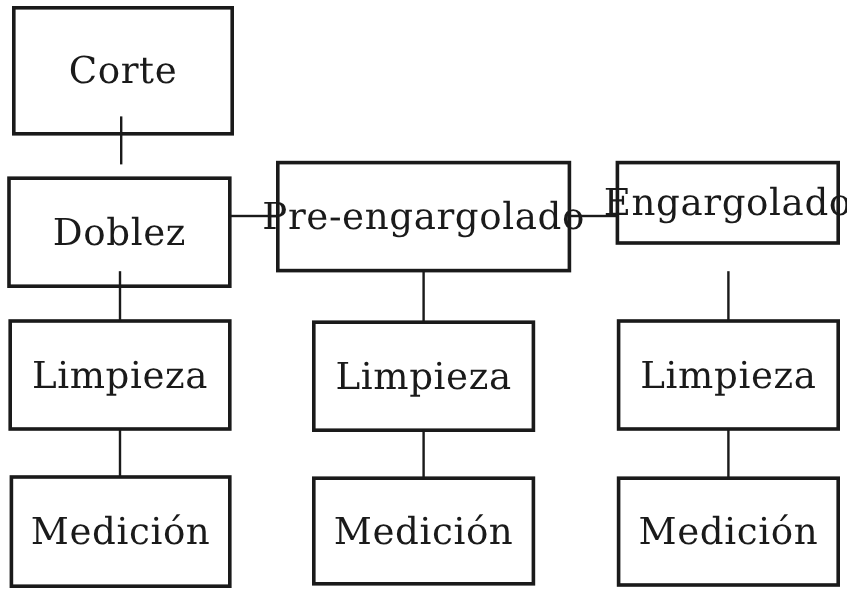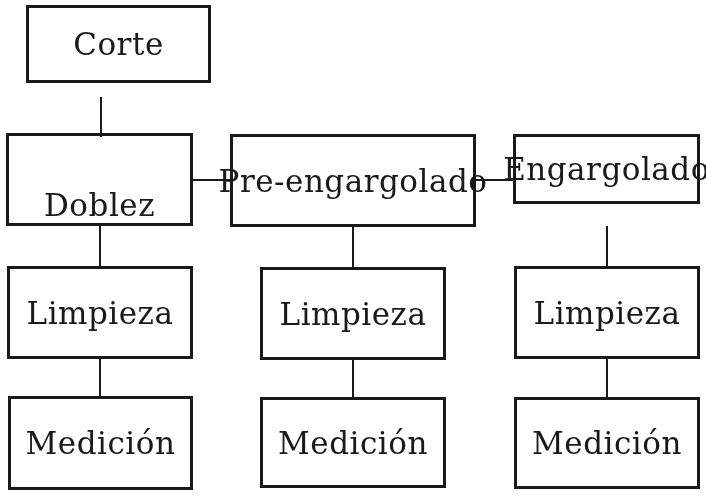--- a/index.html
+++ b/index.html
@@ -26,22 +26,22 @@
     color: #1a1a1a;
     font-size: 31px;
     white-space: nowrap;
     letter-spacing: 0.5px;
   }
   .connector {
     position: absolute;
     background: #1a1a1a;
   }
   
-  #box-corte      { left: 26px;  top: 5px;   width: 185px; height: 78px; }
-  #box-doblez     { left: 6px;   top: 133px; width: 187px; height: 93px; align-items: flex-end; }
+  #box-corte      { left: 10px;  top: 5px;   width: 185px; height: 108px; }
+  #box-doblez     { left: 6px;   top: 147px; width: 187px; height: 93px; }
   #box-limpieza-1 { left: 7px;   top: 266px; width: 186px; height: 93px; }
   #box-medicion-1 { left: 8px;   top: 396px; width: 185px; height: 94px; }
   
   #box-preengargolado { left: 230px; top: 134px; width: 246px; height: 93px; }
   #box-limpieza-2     { left: 260px; top: 267px; width: 186px; height: 93px; }
   #box-medicion-2     { left: 260px; top: 397px; width: 186px; height: 91px; }
   
   #box-engargolado { left: 513px; top: 134px; width: 187px; height: 70px; }
   #box-limpieza-3  { left: 514px; top: 266px; width: 186px; height: 93px; }
   #box-medicion-3  { left: 514px; top: 397px; width: 186px; height: 92px; }

